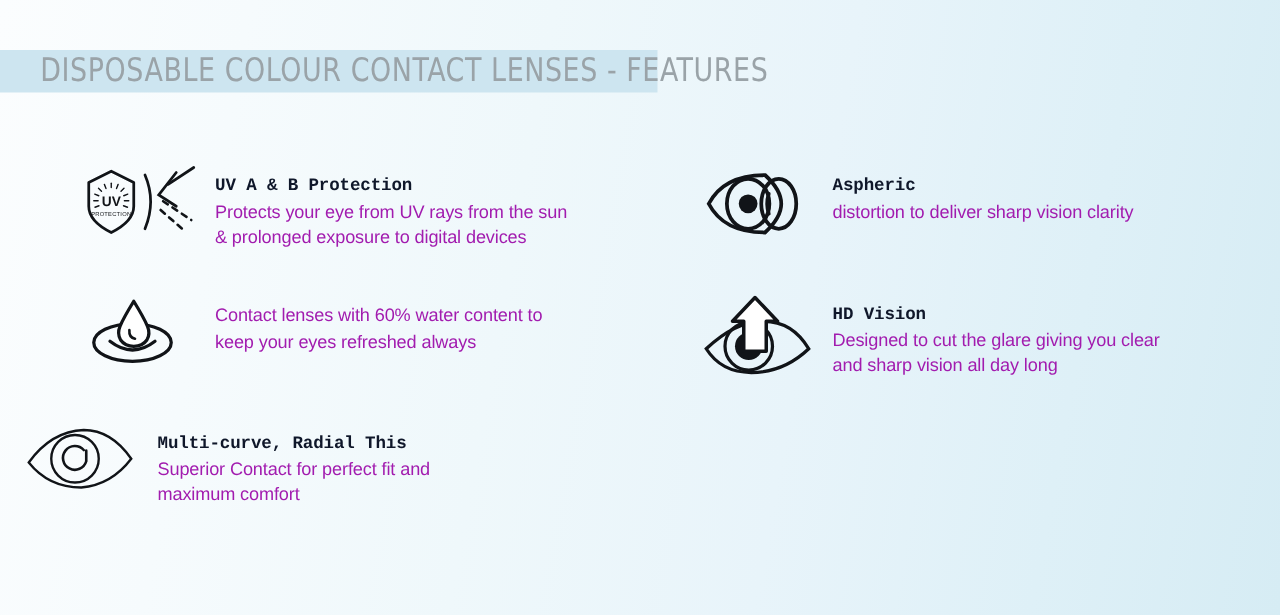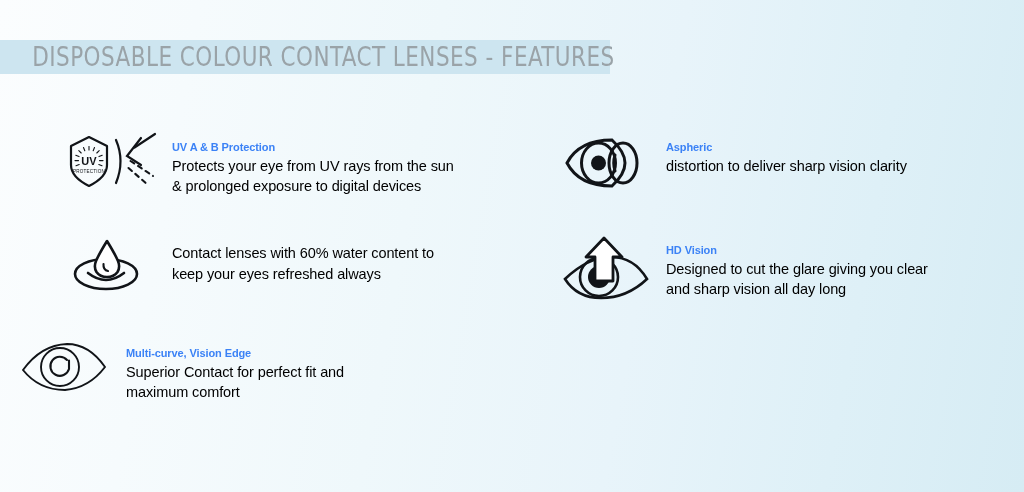--- a/index.html
+++ b/index.html
@@ -4,21 +4,21 @@
 <style>
   html,body{margin:0;padding:0;}
   body{
     width:1024px;height:492px;overflow:hidden;
     font-family:"Liberation Sans","DejaVu Sans",sans-serif;
     background:linear-gradient(100deg,#fbfdfe 0%,#f6fbfd 18%,#eff8fb 40%,#e8f4fa 62%,#def0f7 82%,#d6ecf4 100%);
     position:relative;
   }
 
   .title-band{
-    position:absolute;left:0;top:40px;width:610px;height:34px;
+    position:absolute;left:0;top:40px;width:526px;height:34px;
     background:#cde5f0;display:flex;align-items:center;
   }
   .title-text{
     padding-left:35px;
     font-family:"DejaVu Sans Condensed","Liberation Sans",sans-serif;
     font-size:26px;letter-spacing:0.5px;color:#9aa3a8;font-weight:400;
     white-space:nowrap;transform:scaleX(0.92);transform-origin:left center;
   }
 
   .grid{
@@ -29,25 +29,25 @@
   .feature{display:flex;align-items:flex-start;}
   .icon-wrap{display:flex;justify-content:center;align-items:flex-end;}
 
   .f-left{padding-left:50px;}
   .f-left .icon-wrap{width:122px;min-width:122px;padding-top:14px;}
   .f-right{padding-left:541px;}
   .f-right .icon-wrap{width:126px;min-width:126px;padding-top:14px;margin-left:-541px;}
 
   .txt{padding-top:22px;}
   .f-head{
-    font-size:11px;font-weight:bold;color:#3b82f6;
-    margin:0 0 1px 0;letter-spacing:-0.1px;line-height:1.35;
+    font-size:14px;font-weight:bold;color:#0f172a;
+    margin:0 0 1px 0;letter-spacing:-0.1px;line-height:1.35;font-family:Liberation Mono, monospace;
   }
   .f-body{
-    font-size:14.5px;color:#000000;line-height:1.42;margin:0;
+    font-size:14.5px;color:#a21caf;line-height:1.42;margin:0;
     letter-spacing:-0.1px;
   }
   .f-body span{display:block;}
   svg{display:block;}
 </style>
 </head>
 <body>
 
 <div class="title-band">
   <div class="title-text">DISPOSABLE COLOUR CONTACT LENSES - FEATURES</div>
@@ -160,21 +160,21 @@
     <div class="icon-wrap">
       <svg width="96" height="58" viewBox="0 0 96 58">
         <g fill="none" stroke="#111418" stroke-width="1.9" stroke-linecap="round">
           <path d="M8 32 Q26 7 52 6 Q74 6 90 29 Q74 50 50 52 Q24 52 8 32 Z"></path>
           <circle cx="45" cy="29" r="19"></circle>
           <path d="M52 22 A9.5 9.5 0 1 0 54 31 L54 22.5" stroke-width="2.1"></path>
         </g>
       </svg>
     </div>
     <div class="txt">
-      <div class="f-head">Multi-curve, Vision Edge</div>
+      <div class="f-head">Multi-curve, Radial This</div>
       <div class="f-body">
         <span>Superior Contact for perfect fit and</span>
         <span>maximum comfort</span>
       </div>
     </div>
   </div>
 
 </div>
 
 </body></html>

